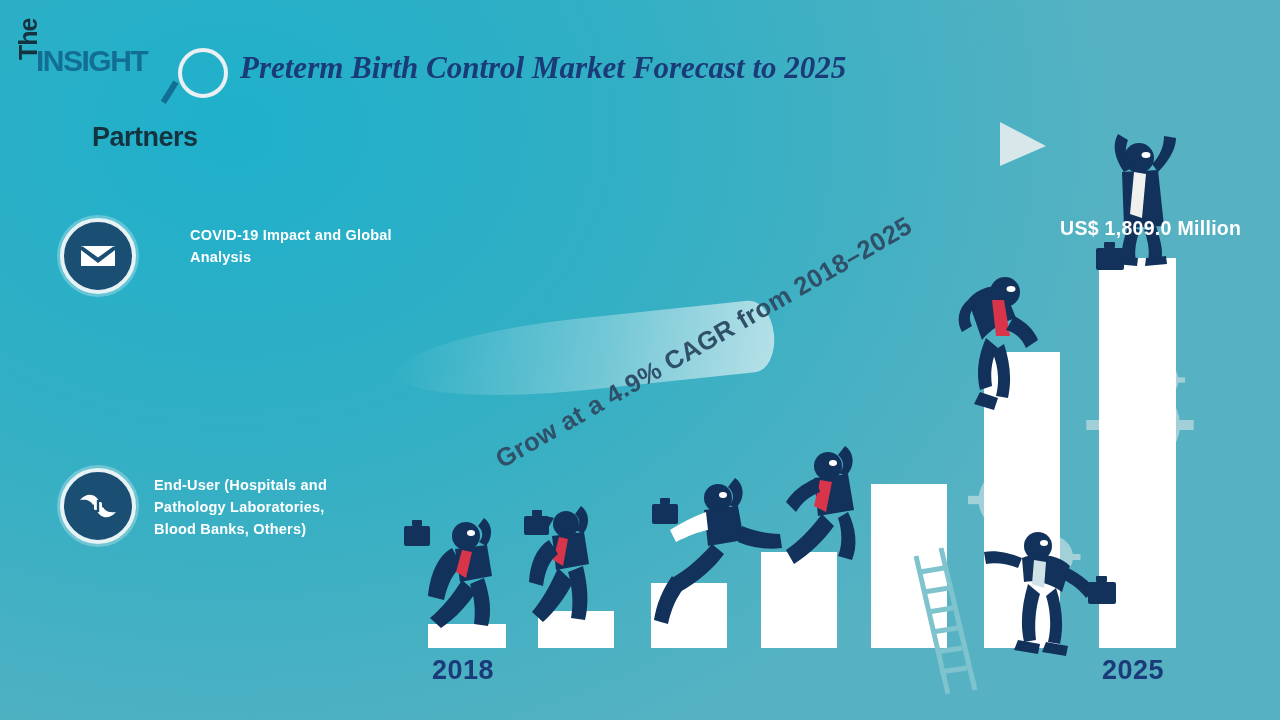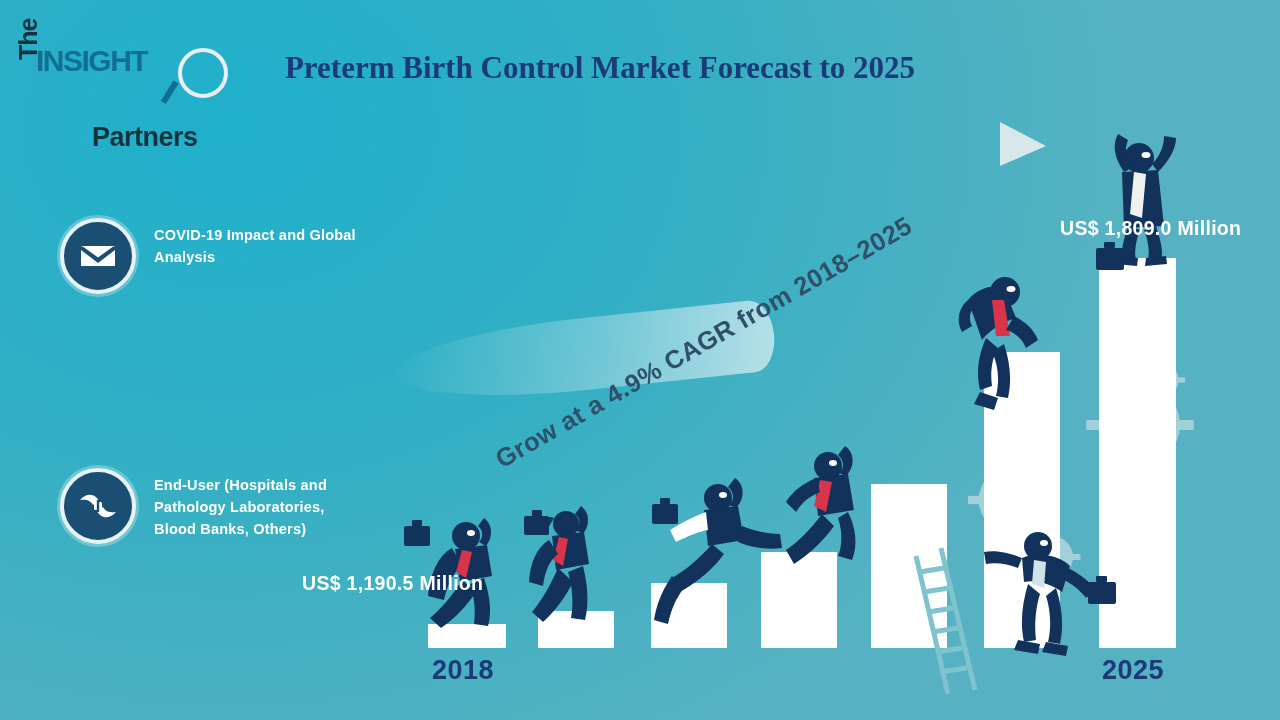--- a/index.html
+++ b/index.html
@@ -40,37 +40,37 @@
   .logo-lens-handle{
     position:absolute;left:163px;top:46px;width:6px;height:24px;
     background:#126E93;transform:rotate(32deg);transform-origin:top center;
   }
 
   
   #title{
     position:absolute;left:240px;top:48px;width:720px;
     font-family:"Liberation Serif", serif;
     font-size:31px;font-weight:bold;color:#1B3A78;
-    line-height:1.32;text-align:center;
+    line-height:1.32;font-style:italic;
   }
 
   
   .feature{position:absolute;display:flex;align-items:flex-start;}
   .feat-icon{
     position:relative;flex:0 0 auto;width:68px;height:68px;border-radius:50%;
     background:#1B4E73;border:4px solid #E6F2F4;
     box-shadow:0 0 0 3px rgba(255,255,255,0.28);
     display:flex;align-items:center;justify-content:center;
   }
   .feat-text{
     margin-left:18px;padding-top:6px;
     color:#FFFFFF;font-size:14.5px;font-weight:bold;line-height:1.52;
     width:215px;letter-spacing:0.2px;
   }
-  #feature-0{left:60px;top:218px;}
+  #feature-0{left:60px;top:218px;gap:36px;}
   #feature-1{left:60px;top:350px;}
   #feature-2{left:60px;top:468px;}
 
   
   #swoosh{
     position:absolute;left:395px;top:318px;width:380px;height:72px;
     background:linear-gradient(100deg, rgba(255,255,255,0.00) 0%, rgba(255,255,255,0.30) 55%, rgba(255,255,255,0.62) 100%);
     border-radius:50% 6% 6% 50% / 50% 50% 50% 50%;
     transform:rotate(-6deg);
   }
@@ -293,19 +293,18 @@
         <path d="M1128 226 C1122 244, 1120 256, 1124 262 L1136 260 C1134 252, 1136 240, 1140 230 Z"></path>
         <path d="M1156 226 C1162 244, 1164 256, 1160 262 L1148 260 C1150 252, 1148 240, 1144 230 Z"></path>
         <path d="M1118 256 L1138 258 L1137 266 L1115 264 Z"></path>
         <path d="M1146 258 L1166 256 L1167 264 L1145 266 Z"></path>
         <rect x="1096" y="248" width="28" height="22" rx="2"></rect>
         <rect x="1104" y="242" width="11" height="6" rx="1"></rect>
       </g>
     </g>
   </svg>
 
-  <div class="val-label" id="val-first" style="left:302px;top:572px;">US$ 1,190.5 Million</div>
   <div class="val-label" id="val-last" style="left:1060px;top:217px;">US$ 1,809.0 Million</div>
 
   <div class="year" style="left:432px;top:655px;">2018</div>
   <div class="year" style="left:1102px;top:655px;">2025</div>
 
 </div>
 
 </body></html>

